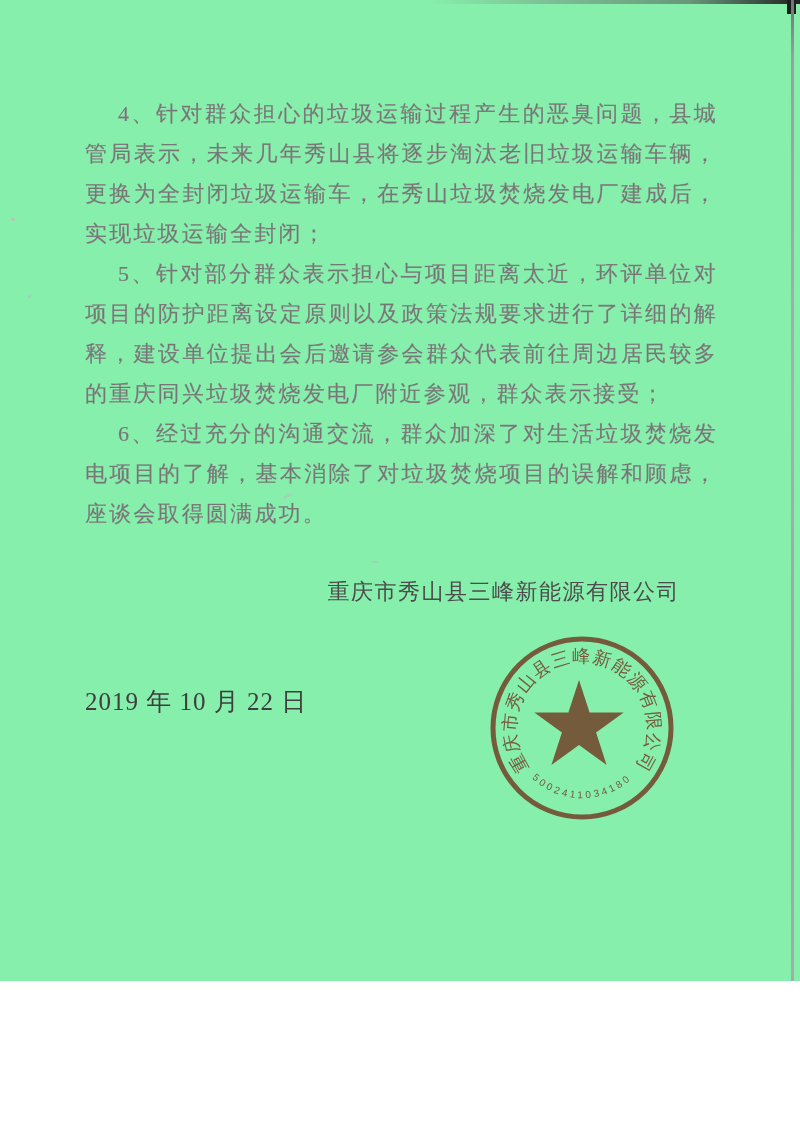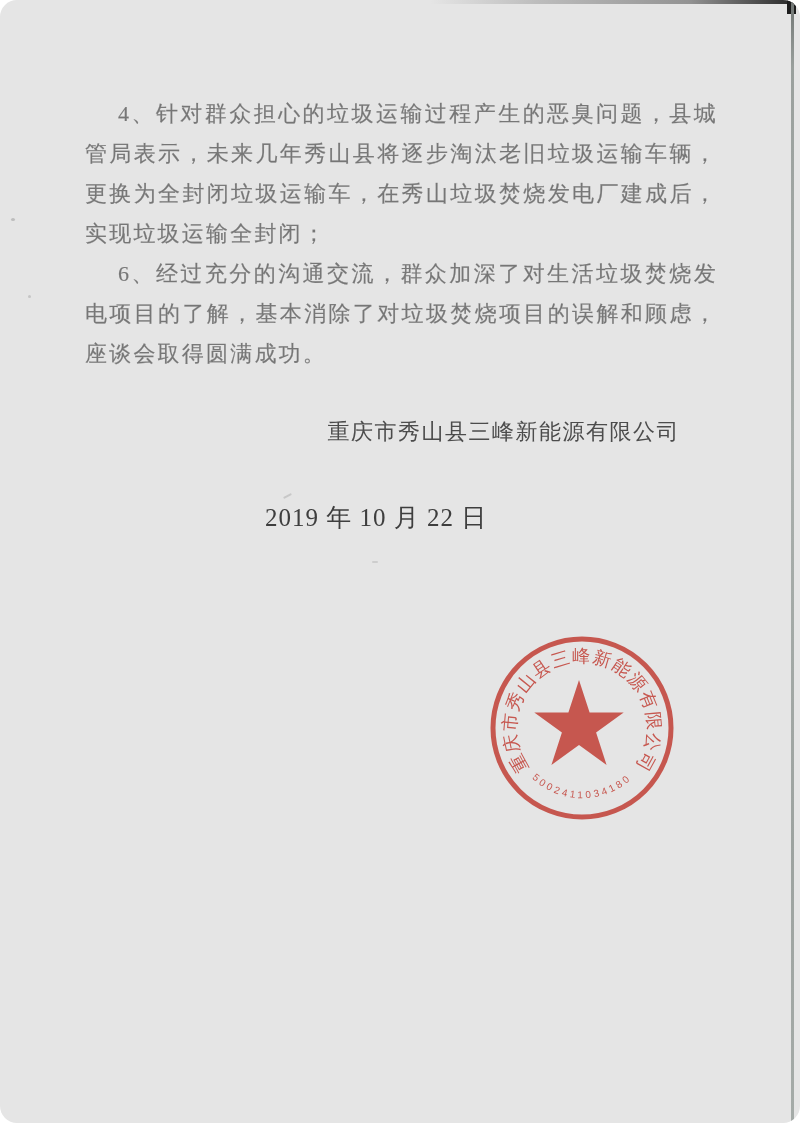--- a/index.html
+++ b/index.html
@@ -3,25 +3,24 @@
 <meta charset="utf-8">
 <style>
   html, body {
     margin: 0;
     padding: 0;
     background: #ffffff;
   }
   .page {
     position: relative;
     width: 800px;
-    height: 1123px;
-    background: #e5e5e5;
+    height: 981px;
+    background: #86efac;
     overflow: hidden;
     font-family: "Liberation Serif", "DejaVu Serif", serif;
-    border-radius: 17px;
   }
 
   
   .scan-top-smudge {
     position: absolute;
     top: 0; left: 430px; right: 0;
     height: 4px;
     background: linear-gradient(to right,
       rgba(130,130,130,0) 0%,
       rgba(110,110,110,0.35) 30%,
@@ -77,26 +76,26 @@
     font-size: 22px;
     line-height: 40px;
     letter-spacing: 1.5px;
     color: #4c4c4c;
     text-align: right;
     padding-right: 38px;
     position: relative;
     z-index: 2;
   }
   .date-line {
-    margin: 46px 0 0 0;
+    margin: 70px 0 0 0;
     font-size: 25px;
     line-height: 40px;
     letter-spacing: 1px;
     color: #3e3e3e;
-    text-align: center;
+    text-align: left;
     padding-right: 51px;
     position: relative;
     z-index: 2;
   }
 
   
   .seal {
     position: absolute;
     left: 482px;
     top: 628px;
@@ -116,20 +115,21 @@
   <div class="scan-top-smudge"></div>
   <div class="scan-corner-mark"></div>
   <div class="scan-edge-line"></div>
   <div class="speck s1"></div>
   <div class="speck s2"></div>
   <div class="speck s3"></div>
   <div class="speck s4"></div>
 
   <div class="content">
     <p class="par">4、针对群众担心的垃圾运输过程产生的恶臭问题，县城管局表示，未来几年秀山县将逐步淘汰老旧垃圾运输车辆，更换为全封闭垃圾运输车，在秀山垃圾焚烧发电厂建成后，实现垃圾运输全封闭；</p>
+    <p class="par">5、针对部分群众表示担心与项目距离太近，环评单位对项目的防护距离设定原则以及政策法规要求进行了详细的解释，建设单位提出会后邀请参会群众代表前往周边居民较多的重庆同兴垃圾焚烧发电厂附近参观，群众表示接受；</p>
     <p class="par">6、经过充分的沟通交流，群众加深了对生活垃圾焚烧发电项目的了解，基本消除了对垃圾焚烧项目的误解和顾虑，座谈会取得圆满成功。</p>
 
 
     <p class="company-line">重庆市秀山县三峰新能源有限公司</p>
 
     <p class="date-line">2019 年 10 月 22 日</p>
   </div>
 
   <svg class="seal" viewBox="0 0 200 200" xmlns="http://www.w3.org/2000/svg">
     <defs>

